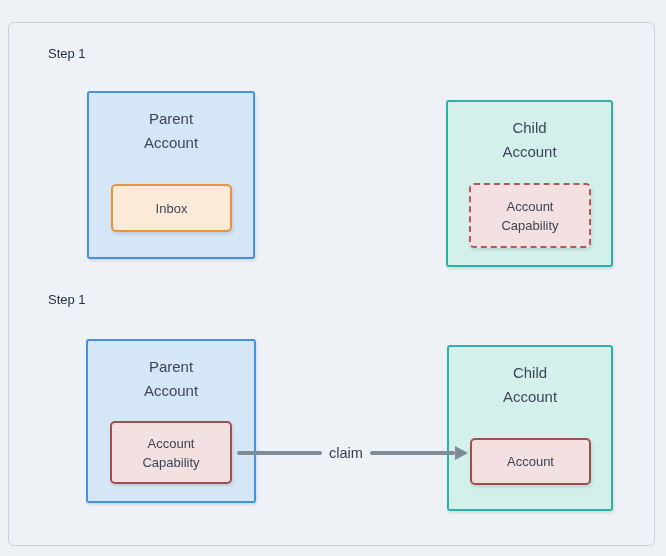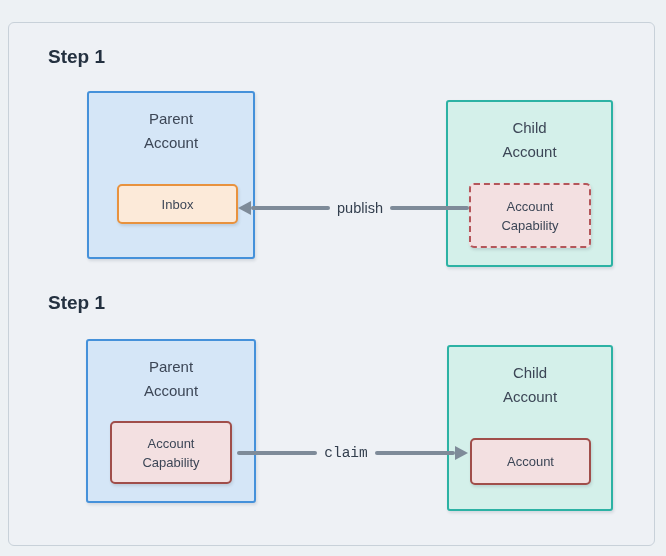--- a/index.html
+++ b/index.html
@@ -34,22 +34,22 @@
     position: absolute;
     left: 10px;
     top: 4px;
     font-size: 12px;
     letter-spacing: 0.2px;
     color: var(--muted-text);
   }
   .step-heading {
     position: absolute;
     left: 48px;
-    font-size: 19px;
-    font-weight: bold;
+    font-size: 13px;
+    font-weight: normal;
     color: var(--heading-text);
   }
   .step1-heading { top: 46px; }
   .step2-heading { top: 292px; }
 
   .entity {
     position: absolute;
     box-sizing: border-box;
     border: 2px solid;
     border-radius: 3px;
@@ -87,21 +87,21 @@
   .inbox-box  { background: var(--orange-fill); border-color: var(--orange-border); }
   .pink-dashed {
     background: var(--pink-fill);
     border-style: dashed;
     border-color: var(--pink-dashed-border);
   }
   .pink-solid { background: var(--pink-fill); border-color: var(--pink-solid-border); }
 
   
   .s1-parent { left: 87px;  top: 91px;  width: 168px; height: 168px; }
-  .s1-inbox  { left: 28px;  top: 91px;  width: 121px; height: 40px; }
+  .s1-inbox  { left: 22px;  top: 91px;  width: 121px; height: 48px; }
   .s1-child  { left: 446px; top: 92px;  width: 167px; height: 167px; }
   .s1-cap    { left: 21px;  top: 81px;  width: 122px; height: 65px; }
 
   
   .s2-parent { left: 86px;  top: 339px; width: 170px; height: 164px; }
   .s2-cap    { left: 22px;  top: 80px;  width: 122px; height: 63px; }
   .s2-child  { left: 447px; top: 337px; width: 166px; height: 166px; }
   .s2-acct   { left: 21px;  top: 91px;  width: 121px; height: 47px; }
 
   .arrow {
@@ -126,21 +126,21 @@
   .head {
     width: 0;
     height: 0;
     border-top: 7px solid transparent;
     border-bottom: 7px solid transparent;
   }
   .head-left  { border-right: 13px solid var(--arrow-color); }
   .head-right { border-left: 13px solid var(--arrow-color); }
 
   .arrow-publish { left: 238px; top: 201px; width: 231px; }
-  .arrow-claim   { left: 237px; top: 446px; width: 231px; font-family: Liberation Mono, monospace; }
+  .arrow-claim   { left: 237px; top: 446px; width: 231px; }
 </style>
 </head>
 <body>
 
 <div class="canvas">
 
 
   <div class="frame"></div>
 
   <div class="step-heading step1-heading">Step 1</div>
@@ -151,26 +151,20 @@
     <div class="inner-box inbox-box s1-inbox">Inbox</div>
   </div>
 
   <div class="entity child-box s1-child">
     <div class="entity-title">Child
 Account</div>
     <div class="inner-box pink-dashed s1-cap">Account
 Capability</div>
   </div>
 
-  <div class="arrow arrow-publish">
-    <span class="head head-left"></span>
-    <span class="seg"></span>
-    <span class="arrow-label">publish</span>
-    <span class="seg"></span>
-  </div>
 
   <div class="step-heading step2-heading">Step 1</div>
 
   <div class="entity parent-box s2-parent">
     <div class="entity-title">Parent
 Account</div>
     <div class="inner-box pink-solid s2-cap">Account
 Capability</div>
   </div>
 

